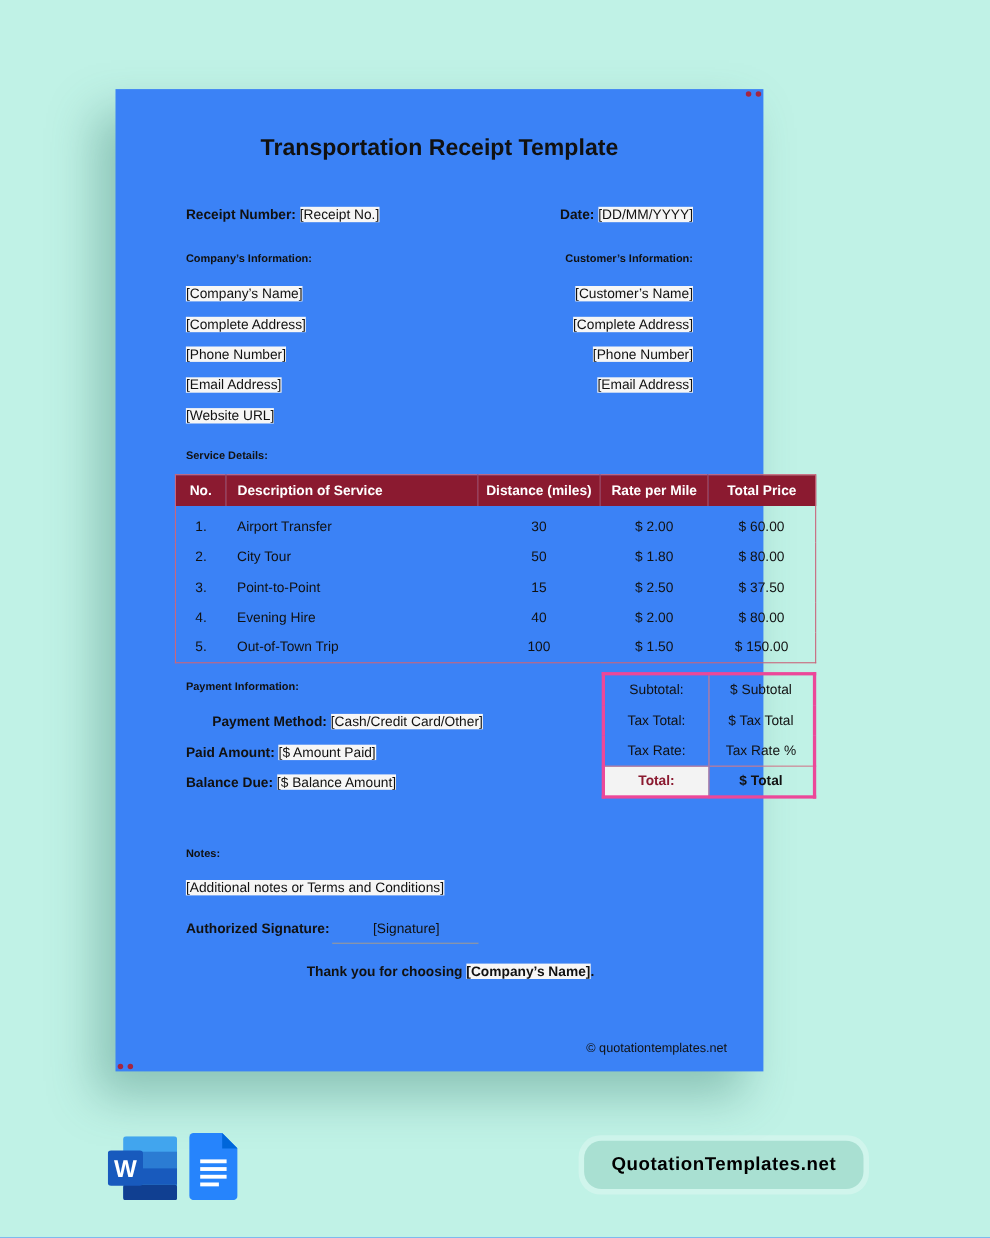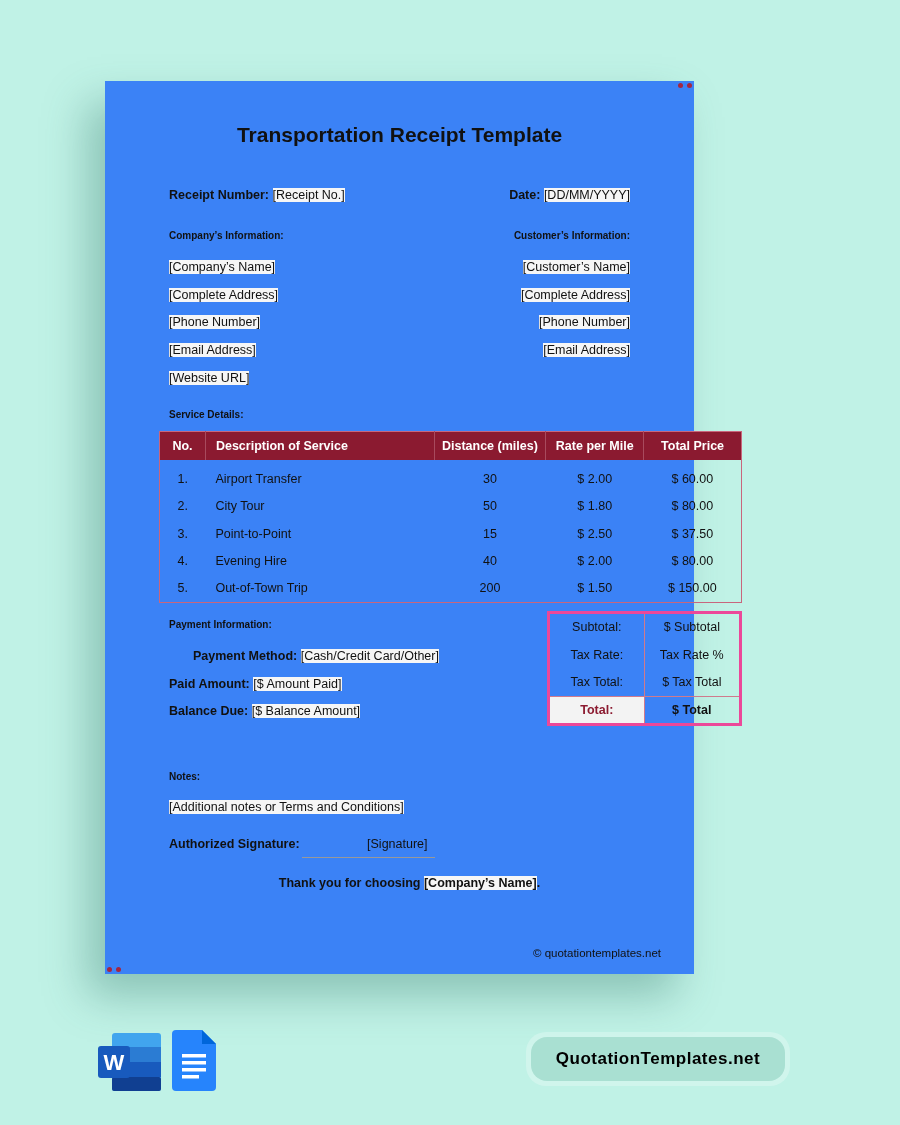--- a/index.html
+++ b/index.html
@@ -128,21 +128,21 @@
       <tr>
         <td class="c">4.</td>
         <td class="l">Evening Hire</td>
         <td class="c">40</td>
         <td class="c">$ 2.00</td>
         <td class="c">$ 80.00</td>
       </tr>
       <tr>
         <td class="c">5.</td>
         <td class="l">Out-of-Town Trip</td>
-        <td class="c">200</td>
+        <td class="c">100</td>
         <td class="c">$ 1.50</td>
         <td class="c">$ 150.00</td>
       </tr>
     </tbody>
   </table>
 
   <div class="section-h" style="left:64px; top:538px;">Payment Information:</div>
   <div class="pay-line" style="top:568px;padding-left:24px;">
     <span class="lbl">Payment Method:</span>
     <span class="ph">[Cash/Credit Card/Other]</span>
@@ -160,42 +160,42 @@
     <colgroup>
         <col style="width:97px">
         <col style="width:98px">
       </colgroup>
     <tbody>
         <tr>
       <td>Subtotal:</td>
       <td>$ Subtotal</td>
     </tr>
     <tr>
+      <td>Tax Total:</td>
+      <td>$ Tax Total</td>
+    </tr>
+    <tr>
       <td>Tax Rate:</td>
       <td>Tax Rate %</td>
-    </tr>
-    <tr>
-      <td>Tax Total:</td>
-      <td>$ Tax Total</td>
     </tr>
     <tr class="total">
       <td>Total:</td>
       <td>$ Total</td>
     </tr>
   </tbody>
     </table>
 
   <div class="section-h" style="left:64px; top:690px;">Notes:</div>
   <div class="pay-line" style="top:719px;">
     <span class="ph">[Additional notes or Terms and Conditions]</span>
   </div>
 
   <div class="pay-line" style="top:756px;">
     <span class="lbl">Authorized Signature:</span>
-    <span style="margin-left:32px;padding-left:32px;">[Signature]</span>
+    <span style="margin-left:4px;padding-left:32px;">[Signature]</span>
   </div>
   <div class="sig-line"></div>
 
   <div class="thanks">
     <span>Thank you for choosing </span><span class="ph">[Company’s Name]</span><span>.</span>
   </div>
 
   <div class="copy">© quotationtemplates.net</div>
 </div>
 

